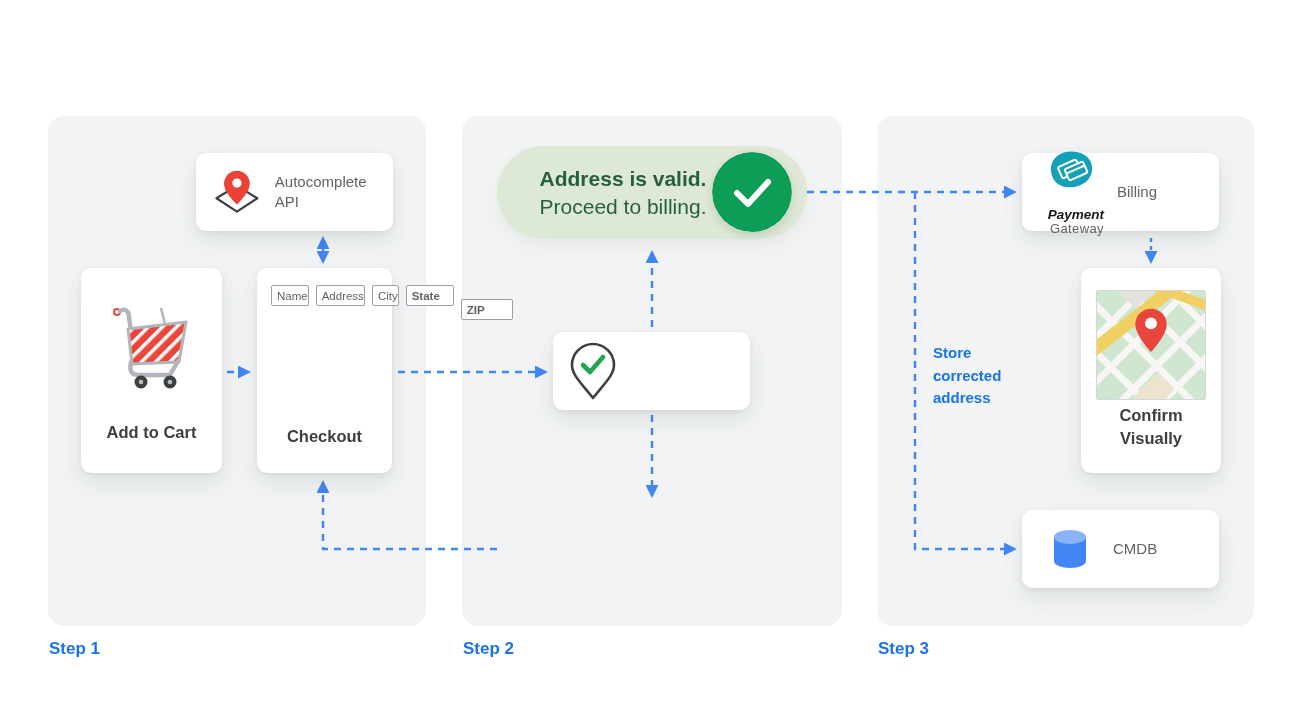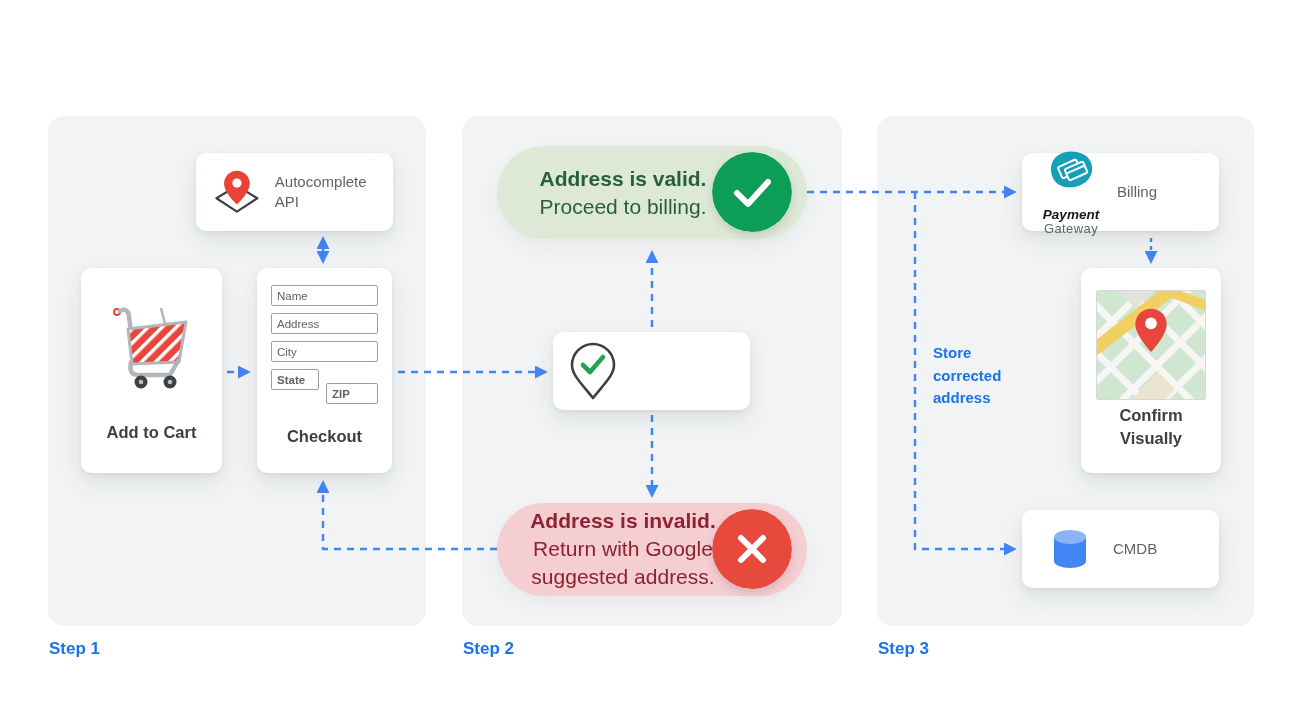--- a/index.html
+++ b/index.html
@@ -32,21 +32,21 @@
   .dark-label { color:#3c4043; font-weight:700; font-size:16.5px; text-align:center; line-height:1.35; }
 
   #autocomplete-card { left:196px; top:153px; width:197px; height:78px; }
   #cart-card        { left:81px;  top:268px; width:141px; height:205px; padding:30px 10px 30px; }
   #checkout-card    { left:257px; top:268px; width:135px; height:205px; padding:17px 14px 26px; }
   #validation-card  { left:553px; top:332px; width:197px; height:78px; }
   #billing-card     { left:1022px; top:153px; width:197px; height:78px; }
   #confirm-card     { left:1081px; top:268px; width:140px; height:205px; padding:22px 10px 24px; }
   #cmdb-card        { left:1022px; top:510px; width:197px; height:78px; }
 
-  .fields { display:flex; flex-direction:column; gap:7px; width:107px; }
+  .fields { display:flex; flex-direction:row; gap:7px; width:107px; }
   .field {
     height:21px; border:1.5px solid #9aa0a6; border-radius:2px; background:#fff;
     font-size:11.5px; color:#5f6368; display:flex; align-items:center; padding-left:5px;
   }
   .field-row { display:flex; gap:7px;font-weight:bold; }
   .field.small { width:48px; } .field.small2 { width:52px;margin-top:14px; }
 
   .pill { position:absolute; width:310px; height:93px; border-radius:47px;
           box-shadow:0 8px 18px rgba(60,64,67,.06); }
   #valid-pill   { left:497px; top:146px; background:#dde9d6; }
@@ -60,21 +60,21 @@
                  box-shadow:0 4px 10px rgba(0,0,0,.12); }
 
   #store-note { position:absolute; left:933px; top:342px; width:92px;
                 color:#1a73e8; font-weight:700; font-size:15px; line-height:1.5; }
 
   #connectors { position:absolute; left:0; top:0; pointer-events:none; }
   .dash { stroke:#4285f4; stroke-width:2.4; fill:none; stroke-dasharray:7 6; }
   .dash.short { stroke-dasharray:4 4; }
 
   .map-thumb { border:1px solid #d5d7da; border-radius:2px; }
-  .payment-wordmark { text-align:center; line-height:1; margin-top:15px; }
+  .payment-wordmark { text-align:right; line-height:1; margin-top:15px; }
   .payment-brand { font-size:13.5px; font-weight:700; font-style:italic; color:#17181a; display:block; }
   .payment-sub   { font-size:13px; color:#5f6368; display:block; margin-top:1px; letter-spacing:.4px; }
 </style>
 </head>
 <body>
 
 <div id="page">
 
 
   <div class="panel" id="panel1"></div>
@@ -152,30 +152,20 @@
     </svg>
   </div>
 
   <div class="card api-card" id="validation-card">
     <svg width="48" height="60" viewBox="0 0 48 60">
       <path d="M24,3 C12.4,3 3,12.4 3,24 C3,33.5 11,41 24,57 C37,41 45,33.5 45,24 C45,12.4 35.6,3 24,3 Z" fill="#fff" stroke="#3c4043" stroke-width="2.6" stroke-linejoin="round"></path>
       <path d="M14,24 L21,31 L34,16" fill="none" stroke="#21a453" stroke-width="4.6" stroke-linecap="round" stroke-linejoin="round"></path>
     </svg>
   </div>
 
-  <div class="pill" id="invalid-pill">
-    <div class="pill-text">
-      <b>Address is invalid.</b>
-      <span>Return with Google suggested address.</span>
-    </div>
-    <svg class="pill-circle" width="80" height="80" viewBox="0 0 80 80">
-      <circle cx="40" cy="40" r="40" fill="#e8493d"></circle>
-      <path d="M29,29 L51,51 M51,29 L29,51" stroke="#fff" stroke-width="6" stroke-linecap="round"></path>
-    </svg>
-  </div>
 
   <div class="card api-card" id="billing-card">
     <div style="width:66px; text-align:center;">
       <svg width="50" height="40" viewBox="0 0 64 52">
         <path d="M16,46 C4,38 2,18 14,9 C26,0 48,2 56,14 C64,26 58,42 44,47 C34,51 24,51 16,46 Z" fill="#14a0b6"></path>
         <g transform="rotate(-24 32 26)">
           <rect x="17" y="17" width="26" height="16" rx="2.5" fill="none" stroke="#fff" stroke-width="2.6"></rect>
           <rect x="24" y="23" width="26" height="16" rx="2.5" fill="#14a0b6" stroke="#fff" stroke-width="2.6"></rect>
           <line x1="24" y1="29" x2="50" y2="29" stroke="#fff" stroke-width="2.6"></line>
         </g>

